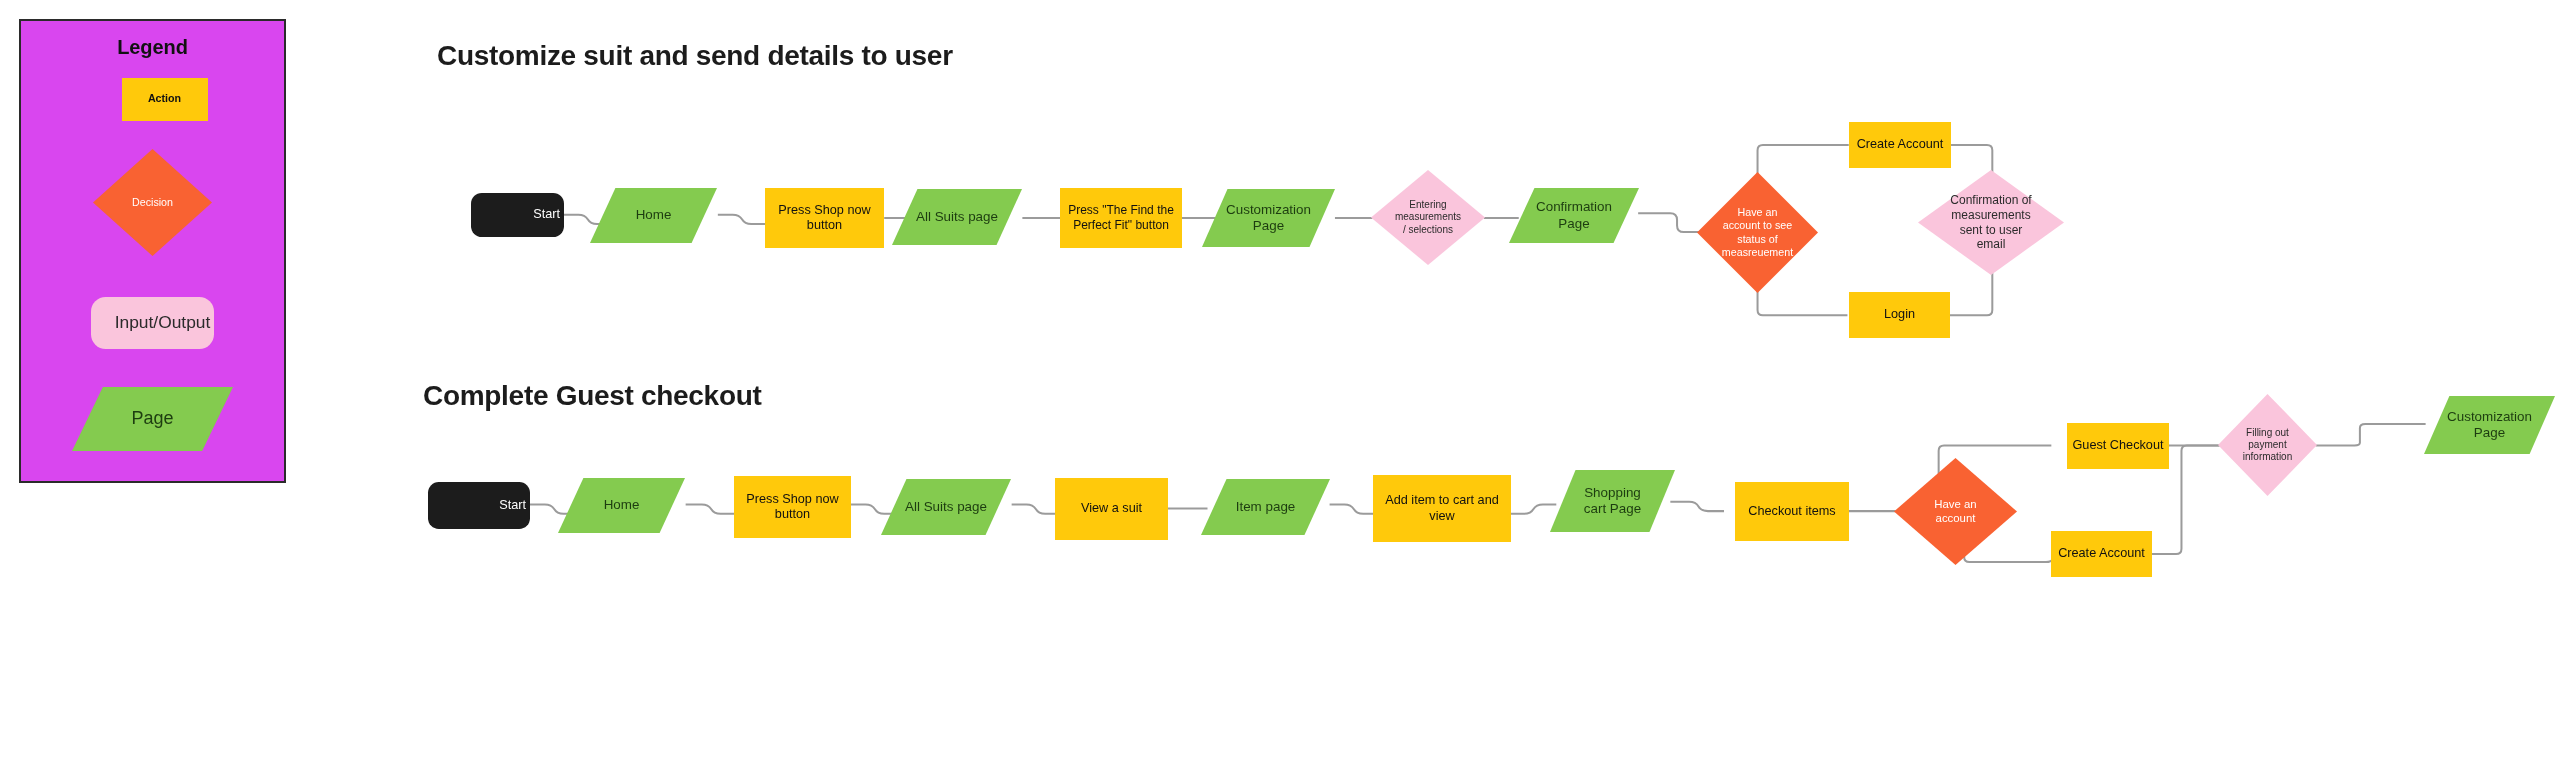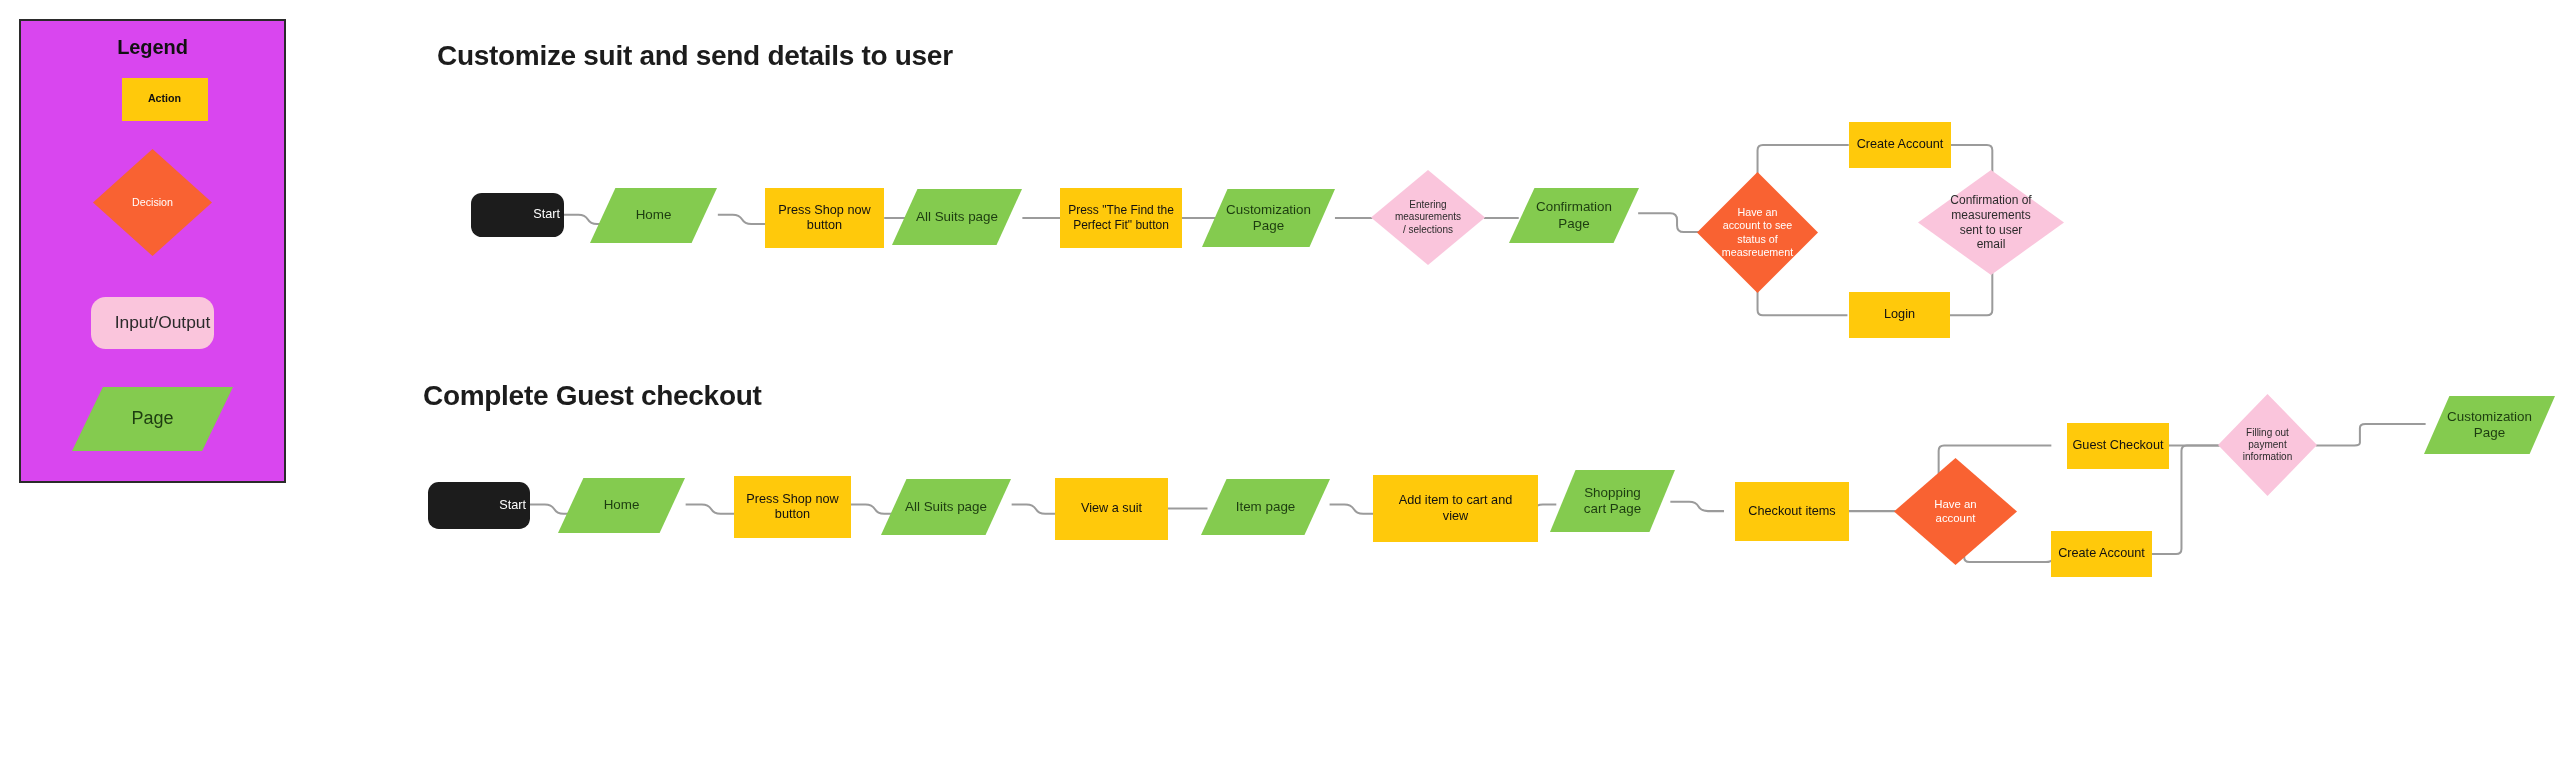--- a/index.html
+++ b/index.html
@@ -317,21 +317,21 @@
     <span class="lbl">View a suit</span>
   </div>
 
   <div class="shape s-page" style="left:1201px; top:479px; width:129px; height:56px; font-size:13.4px;">
     <svg viewBox="0 0 192 84" preserveAspectRatio="none">
       <polygon points="38,0 192,0 154,84 0,84" fill="#84CB4F"></polygon>
     </svg>
     <span class="lbl">Item page</span>
   </div>
 
-  <div class="shape s-action" style="left:1373px; top:475px; width:165px; height:67px; font-size:12.7px;">
+  <div class="shape s-action" style="left:1373px; top:475px; width:138px; height:67px; font-size:12.7px;">
     <svg viewBox="0 0 206 100" preserveAspectRatio="none">
       <rect x="0" y="0" width="206" height="100" fill="#FFC90B"></rect>
     </svg>
     <span class="lbl">Add item to cart and
 view</span>
   </div>
 
   <div class="shape s-page" style="left:1550px; top:470px; width:125px; height:62px; font-size:13.4px;">
     <svg viewBox="0 0 186 92" preserveAspectRatio="none">
       <polygon points="38,0 186,0 148,92 0,92" fill="#84CB4F"></polygon>

